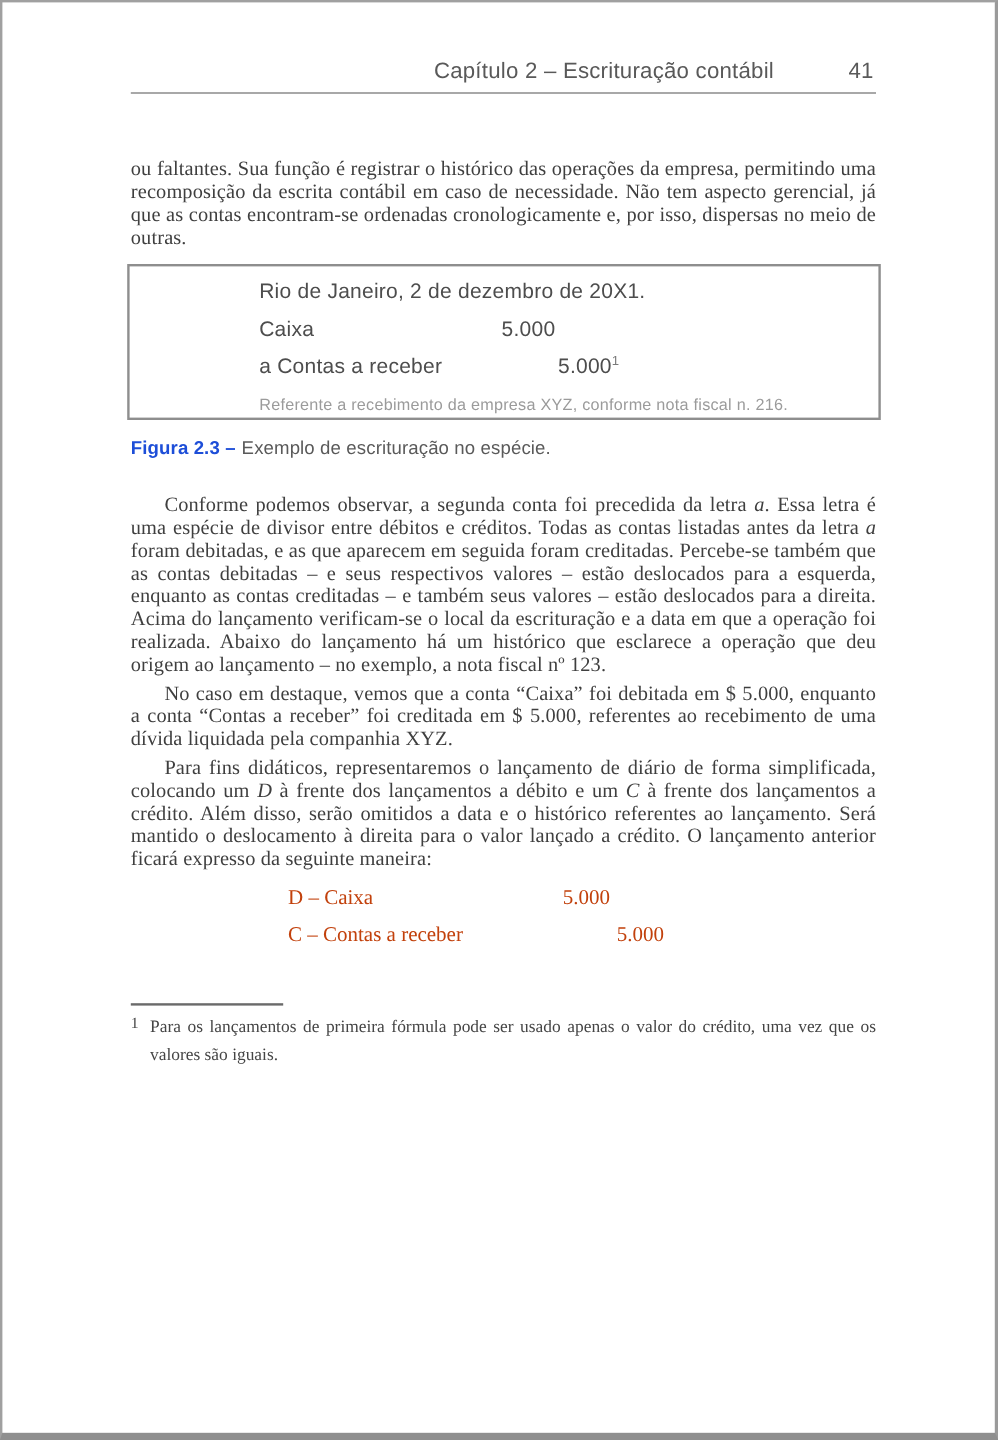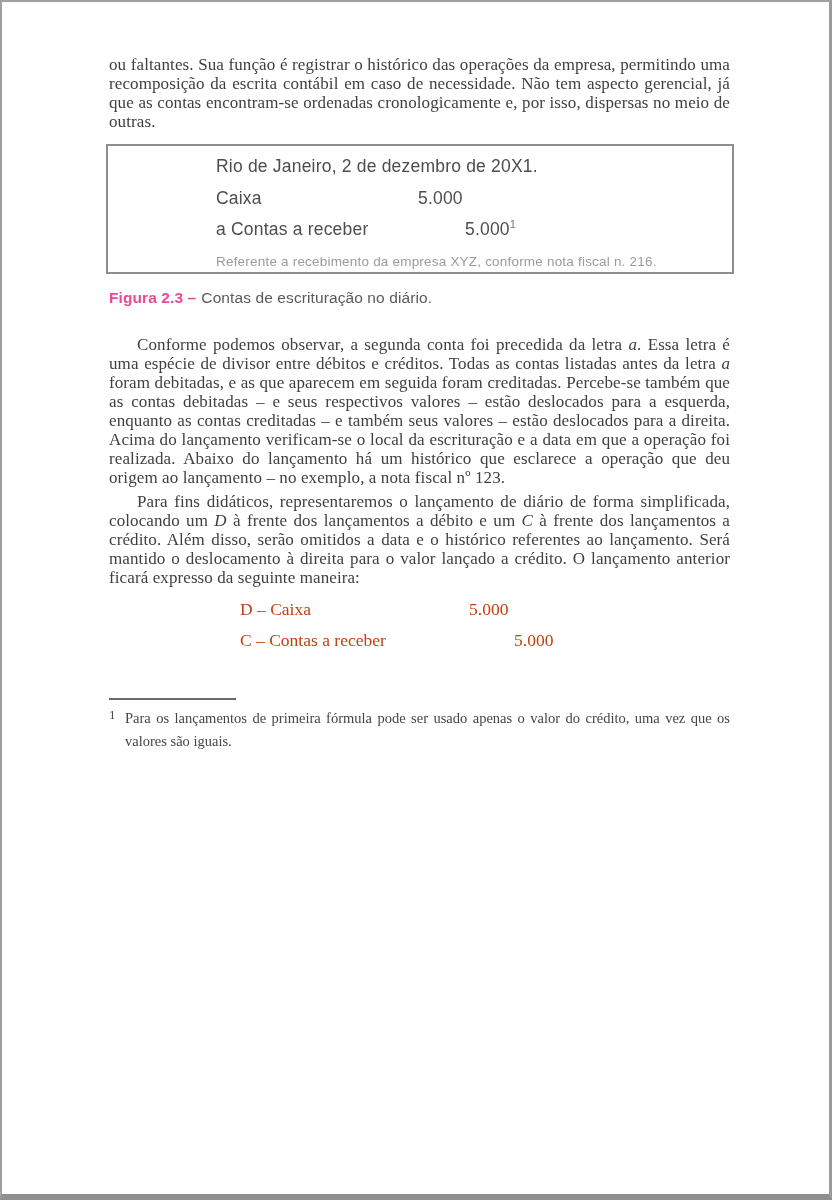--- a/index.html
+++ b/index.html
@@ -79,21 +79,21 @@
   .journal-history { font-size: 13.5px; color: #9b9b9b; letter-spacing: 0.2px; }
 
   
   .figure-caption {
     margin-top: 15px;
     font-family: "Liberation Sans", sans-serif;
     font-size: 15.5px;
     color: #5a5a5a;
     letter-spacing: 0.1px;
   }
-  .figure-caption .cap-label { font-weight: bold; color: #ec4899; margin-right: 5px; }
+  .figure-caption .cap-label { font-weight: bold; color: #1d4ed8; margin-right: 5px; }
 
   
   .simple-entry { margin-top: 10px; font-size: 17.5px; color: #c2410c; }
   .simple-row { position: relative; padding-left: 131px; line-height: 24px; margin-bottom: 7px; }
   .simple-value { position: absolute; top: 0; }
   .simple-debit  .simple-value { left: 360px; }
   .simple-credit .simple-value { left: 405px; }
 
   
   .footnote-rule {
@@ -116,42 +116,47 @@
     top: -3px;
     font-size: 13px;
   }
 </style>
 </head>
 <body>
 
 <div class="page">
   <div class="content">
 
+    <div class="running-header">
+      <span>Capítulo 2 – Escrituração contábil</span>
+      <span>41</span>
+    </div>
 
     <p class="para p1">ou faltantes. Sua função é registrar o histórico das operações da empresa, permitindo uma recomposição da escrita contábil em caso de necessidade. Não tem aspecto gerencial, já que as contas encontram-se ordenadas cronologicamente e, por isso, dispersas no meio de outras.</p>
 
     <div class="journal-box">
       <div class="journal-row journal-date">Rio de Janeiro, 2 de dezembro de 20X1.</div>
       <div class="journal-row journal-debit">
         <span>Caixa</span>
         <span class="journal-value">5.000</span>
       </div>
       <div class="journal-row journal-credit">
         <span>a Contas a receber</span>
         <span class="journal-value"><span>5.000</span><sup class="fn-ref">1</sup></span>
       </div>
       <div class="journal-row journal-history">Referente a recebimento da empresa XYZ, conforme nota fiscal n. 216.</div>
     </div>
 
     <div class="figure-caption">
-      <span class="cap-label">Figura 2.3 –</span><span>Contas de escrituração no diário.</span>
+      <span class="cap-label">Figura 2.3 –</span><span>Exemplo de escrituração no espécie.</span>
     </div>
 
     <p class="para indent p3"><span>Conforme podemos observar, a segunda conta foi precedida da letra </span><span class="ital">a</span><span>. Essa letra é uma espécie de divisor entre débitos e créditos. Todas as contas listadas antes da letra </span><span class="ital">a</span><span> foram debitadas, e as que aparecem em seguida foram creditadas. Percebe-se também que as contas debitadas – e seus respectivos valores – estão deslocados para a esquerda, enquanto as contas creditadas – e também seus valores – estão deslocados para a direita. Acima do lançamento verificam-se o local da escrituração e a data em que a operação foi realizada. Abaixo do lançamento há um histórico que esclarece a operação que deu origem ao lançamento – no exemplo, a nota fiscal nº 123.</span></p>
 
+    <p class="para indent p4">No caso em destaque, vemos que a conta “Caixa” foi debitada em $ 5.000, enquanto a conta “Contas a receber” foi creditada em $ 5.000, referentes ao recebimento de uma dívida liquidada pela companhia XYZ.</p>
 
     <p class="para indent p5"><span>Para fins didáticos, representaremos o lançamento de diário de forma simplificada, colocando um </span><span class="ital">D</span><span> à frente dos lançamentos a débito e um </span><span class="ital">C</span><span> à frente dos lançamentos a crédito. Além disso, serão omitidos a data e o histórico referentes ao lançamento. Será mantido o deslocamento à direita para o valor lançado a crédito. O lançamento anterior ficará expresso da seguinte maneira:</span></p>
 
     <div class="simple-entry">
       <div class="simple-row simple-debit">
         <span>D – Caixa</span>
         <span class="simple-value">5.000</span>
       </div>
       <div class="simple-row simple-credit">
         <span>C – Contas a receber</span>

